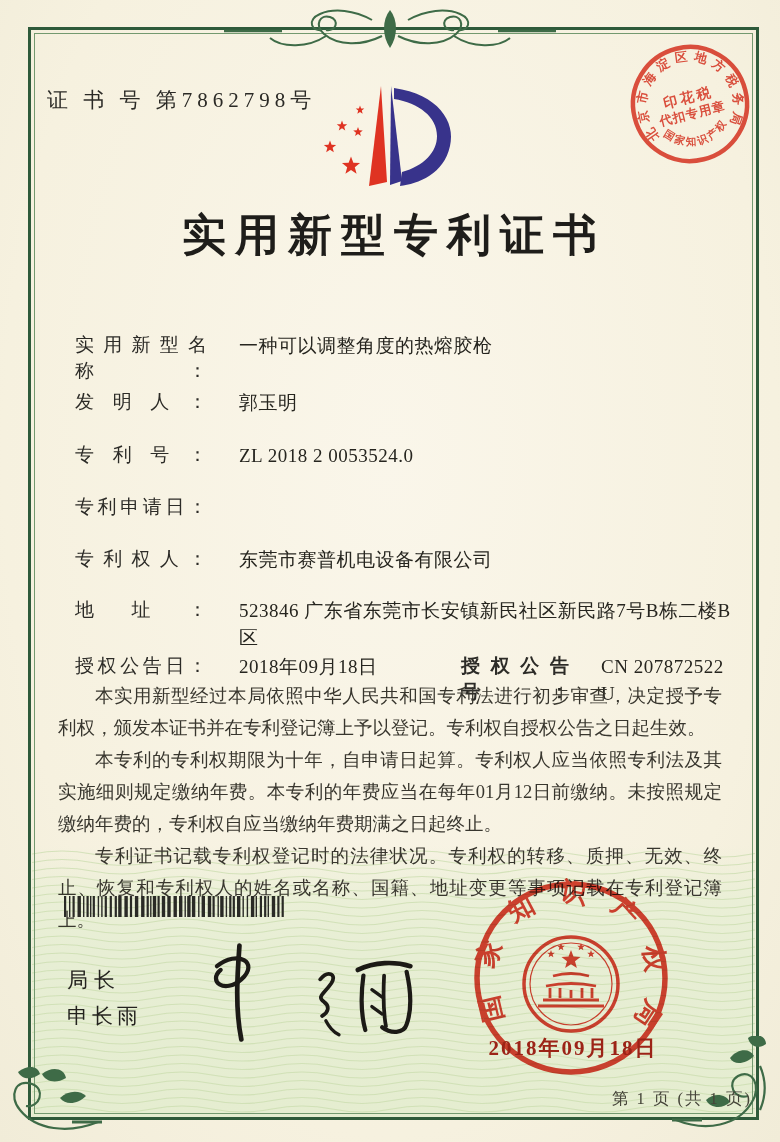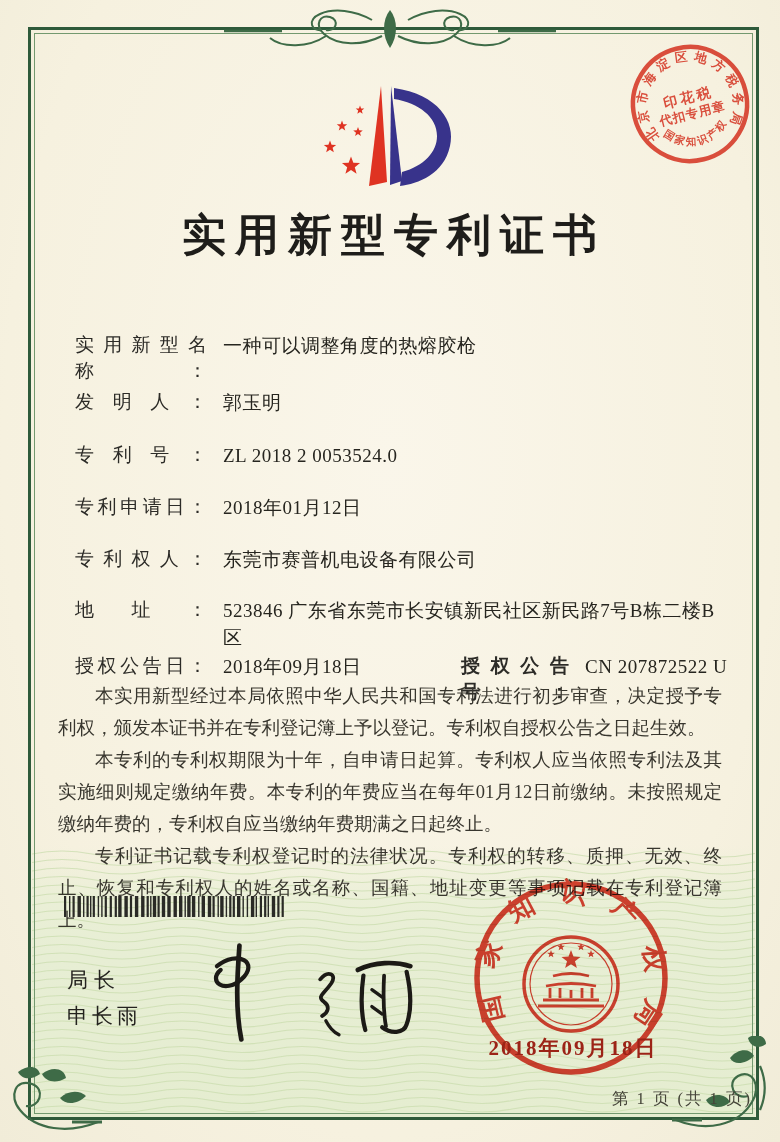--- a/index.html
+++ b/index.html
@@ -13,21 +13,21 @@
   .green-zone{position:absolute;left:32px;top:846px;width:723px;height:272px;
               background:linear-gradient(180deg, rgba(232,239,213,0) 0px, rgba(232,239,213,.85) 55px, #e7eed4 110px, #e5edd0 100%);}
   .green-zone svg{position:absolute;left:0;top:0;}
   .cert-no{position:absolute;left:47px;top:86px;font-size:21px;letter-spacing:5px;color:#2b2a26;}
   .title{position:absolute;left:4px;top:206px;width:100%;text-align:center;
          font-size:44px;font-weight:700;letter-spacing:9px;color:#1e1d1a;}
   .logo{position:absolute;left:318px;top:84px;}
   .fields{position:absolute;left:59px;top:320px;width:665px;font-size:19px;color:#2c2b27;}
   .frow{position:absolute;left:16px;display:flex;width:665px;}
   .flabel{display:inline-block;width:132px;text-align:justify;text-align-last:justify;flex:0 0 132px;color:#2c2b27;}
-  .fvalue{display:inline-block;margin-left:16px;letter-spacing:.5px;color:#26251f;flex:1;line-height:27px;}
+  .fvalue{display:inline-block;margin-left:32px;letter-spacing:.5px;color:#26251f;flex:1;line-height:27px;}
   .pair2{position:absolute;left:386px;top:0;display:flex;width:280px;}
   .pair2 .flabel{width:108px;flex:0 0 108px;font-weight:bold;}
   .paras{position:absolute;left:58px;top:680px;width:664px;font-size:18.5px;line-height:32px;
          color:#38362e;text-align:justify;}
   .paras p{margin:0;text-indent:2em;}
   .barcode{position:absolute;left:64px;top:896px;}
   .sig-title{position:absolute;left:67px;top:966px;font-size:21px;letter-spacing:6px;color:#23221e;}
   .sig-name{position:absolute;left:67px;top:1002px;font-size:21px;letter-spacing:4px;color:#23221e;}
   .sig-script{position:absolute;left:183px;top:938px;}
   .seal{position:absolute;left:471px;top:878px;mix-blend-mode:multiply;opacity:.93;}
@@ -114,20 +114,21 @@
     <g stroke="#3e6b47" fill="none" stroke-width="2.2">
       <path d="M4,84 C34,96 66,90 80,66 C90,50 80,32 66,40 C54,47 62,64 76,60"></path>
       <path d="M58,22 C66,12 78,12 82,20 C74,28 62,30 58,22 Z" fill="#3e6b47" stroke="none"></path>
       <path d="M76,2 C84,-4 94,0 94,8 C86,14 78,10 76,2 Z" fill="#3e6b47" stroke="none"></path>
       <path d="M34,64 C42,56 54,58 58,66 C50,74 38,72 34,64 Z" fill="#3e6b47" stroke="none"></path>
       <path d="M0,84 L30,84" stroke-width="3"></path>
       <path d="M88,30 C94,44 94,60 88,74"></path>
     </g>
   </svg>
 
+  <div class="cert-no">证 书 号 第7862798号</div>
 
   <svg class="tax-stamp" width="128" height="128" viewBox="-64 -64 128 128">
     <defs>
       <path id="taxArcOut" d="M -36,26 A 44,44 0 1 1 36,26"></path>
       <path id="taxArcIn" d="M -34,23 A 41,41 0 0 0 34,23"></path>
     </defs>
     <circle cx="0" cy="0" r="57" fill="none" stroke="#dd3a2a" stroke-width="4.5"></circle>
     <text font-size="12.5" fill="#dd3a2a" letter-spacing="5.5" font-weight="700">
       <textPath href="#taxArcOut" startOffset="2">北京市海淀区地方税务局</textPath>
     </text>
@@ -159,21 +160,20 @@
     <div class="frow" style="top:69px">
       <span class="flabel">发明人：</span>
       <span class="fvalue">郭玉明</span>
     </div>
     <div class="frow" style="top:122px">
       <span class="flabel">专利号：</span>
       <span class="fvalue">ZL 2018 2 0053524.0</span>
     </div>
     <div class="frow" style="top:174px">
       <span class="flabel">专利申请日：</span>
-      <span class="fvalue">2018年01月12日</span>
     </div>
     <div class="frow" style="top:226px">
       <span class="flabel">专利权人：</span>
       <span class="fvalue">东莞市赛普机电设备有限公司</span>
     </div>
     <div class="frow" style="top:277px">
       <span class="flabel">地址：</span>
       <span class="fvalue" style="max-width:500px">523846 广东省东莞市长安镇新民社区新民路7号B栋二楼B区</span>
     </div>
     <div class="frow" style="top:333px">

